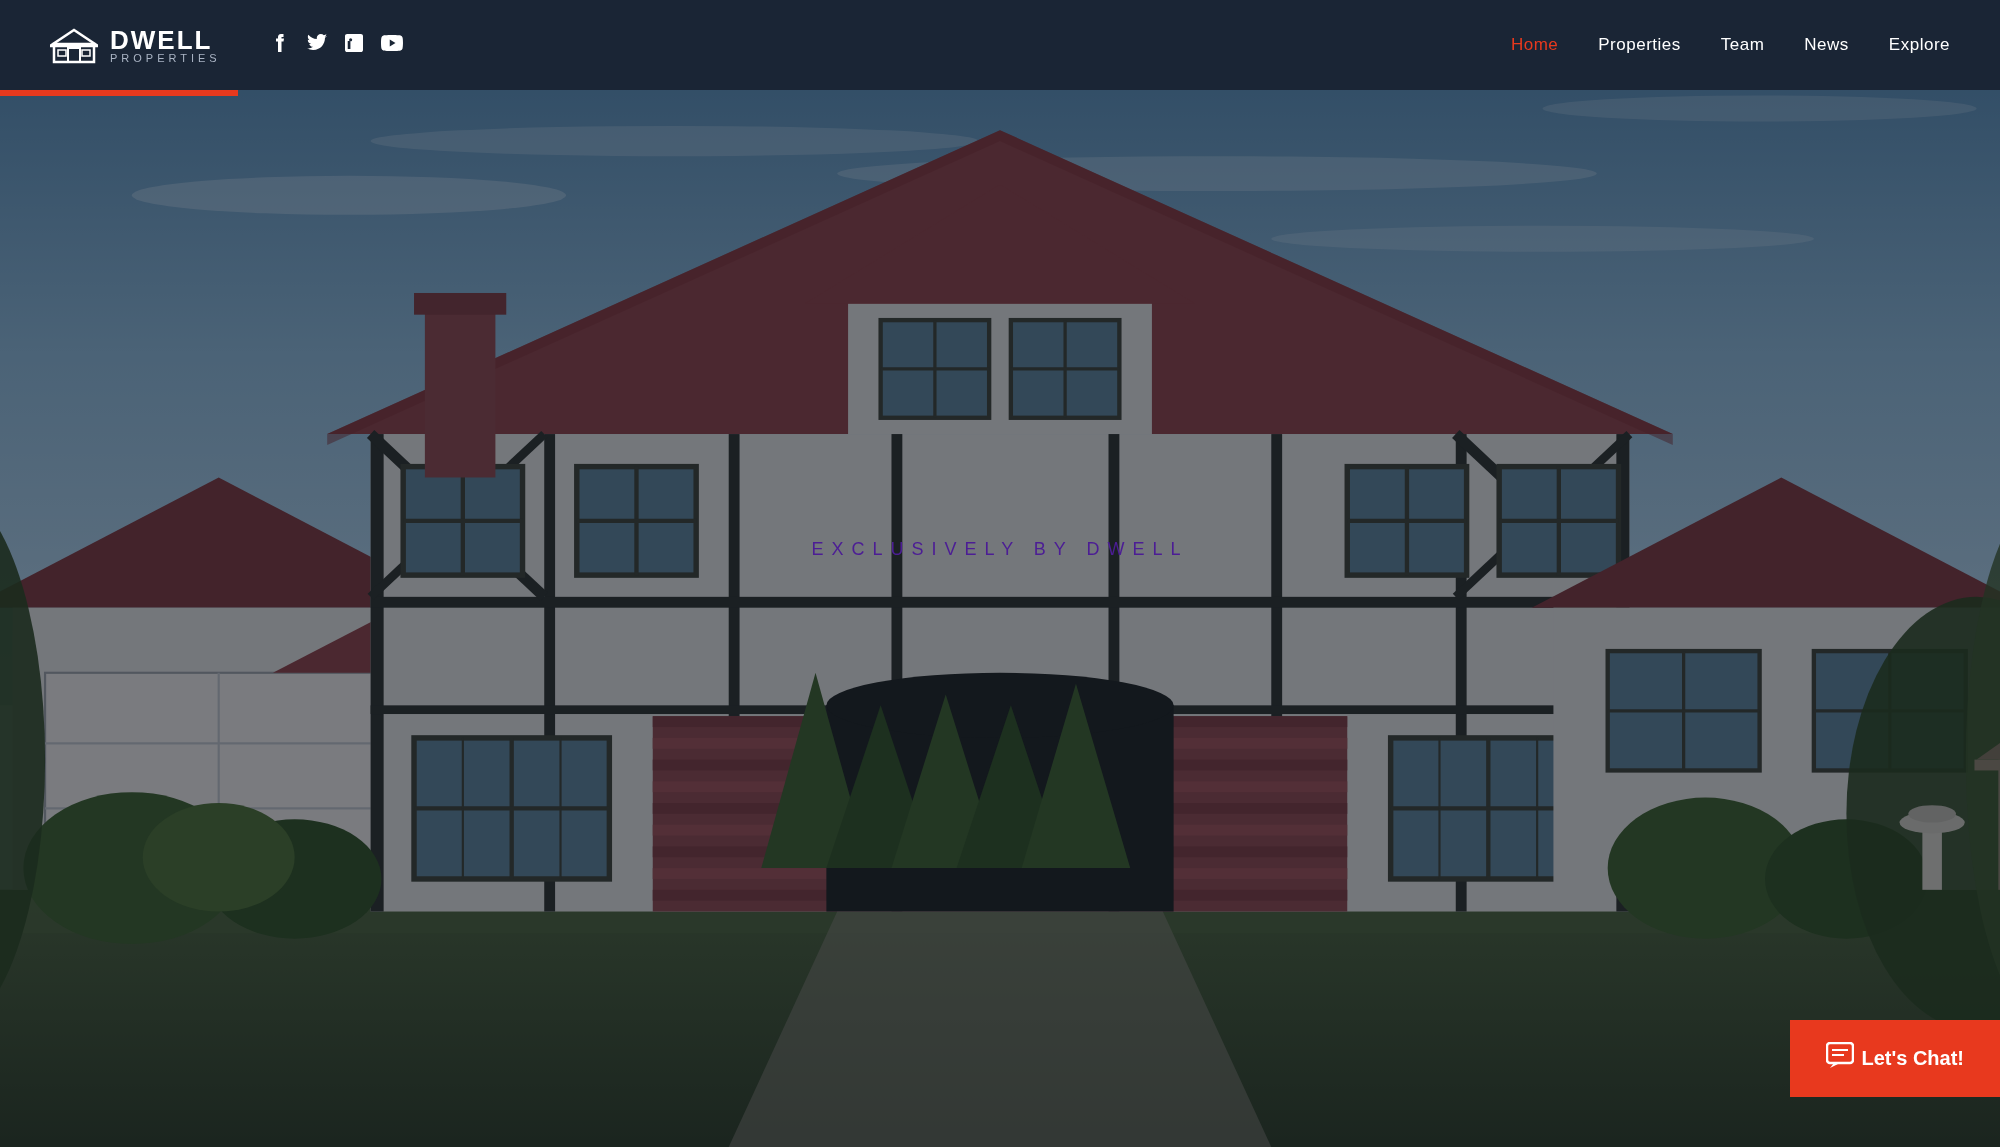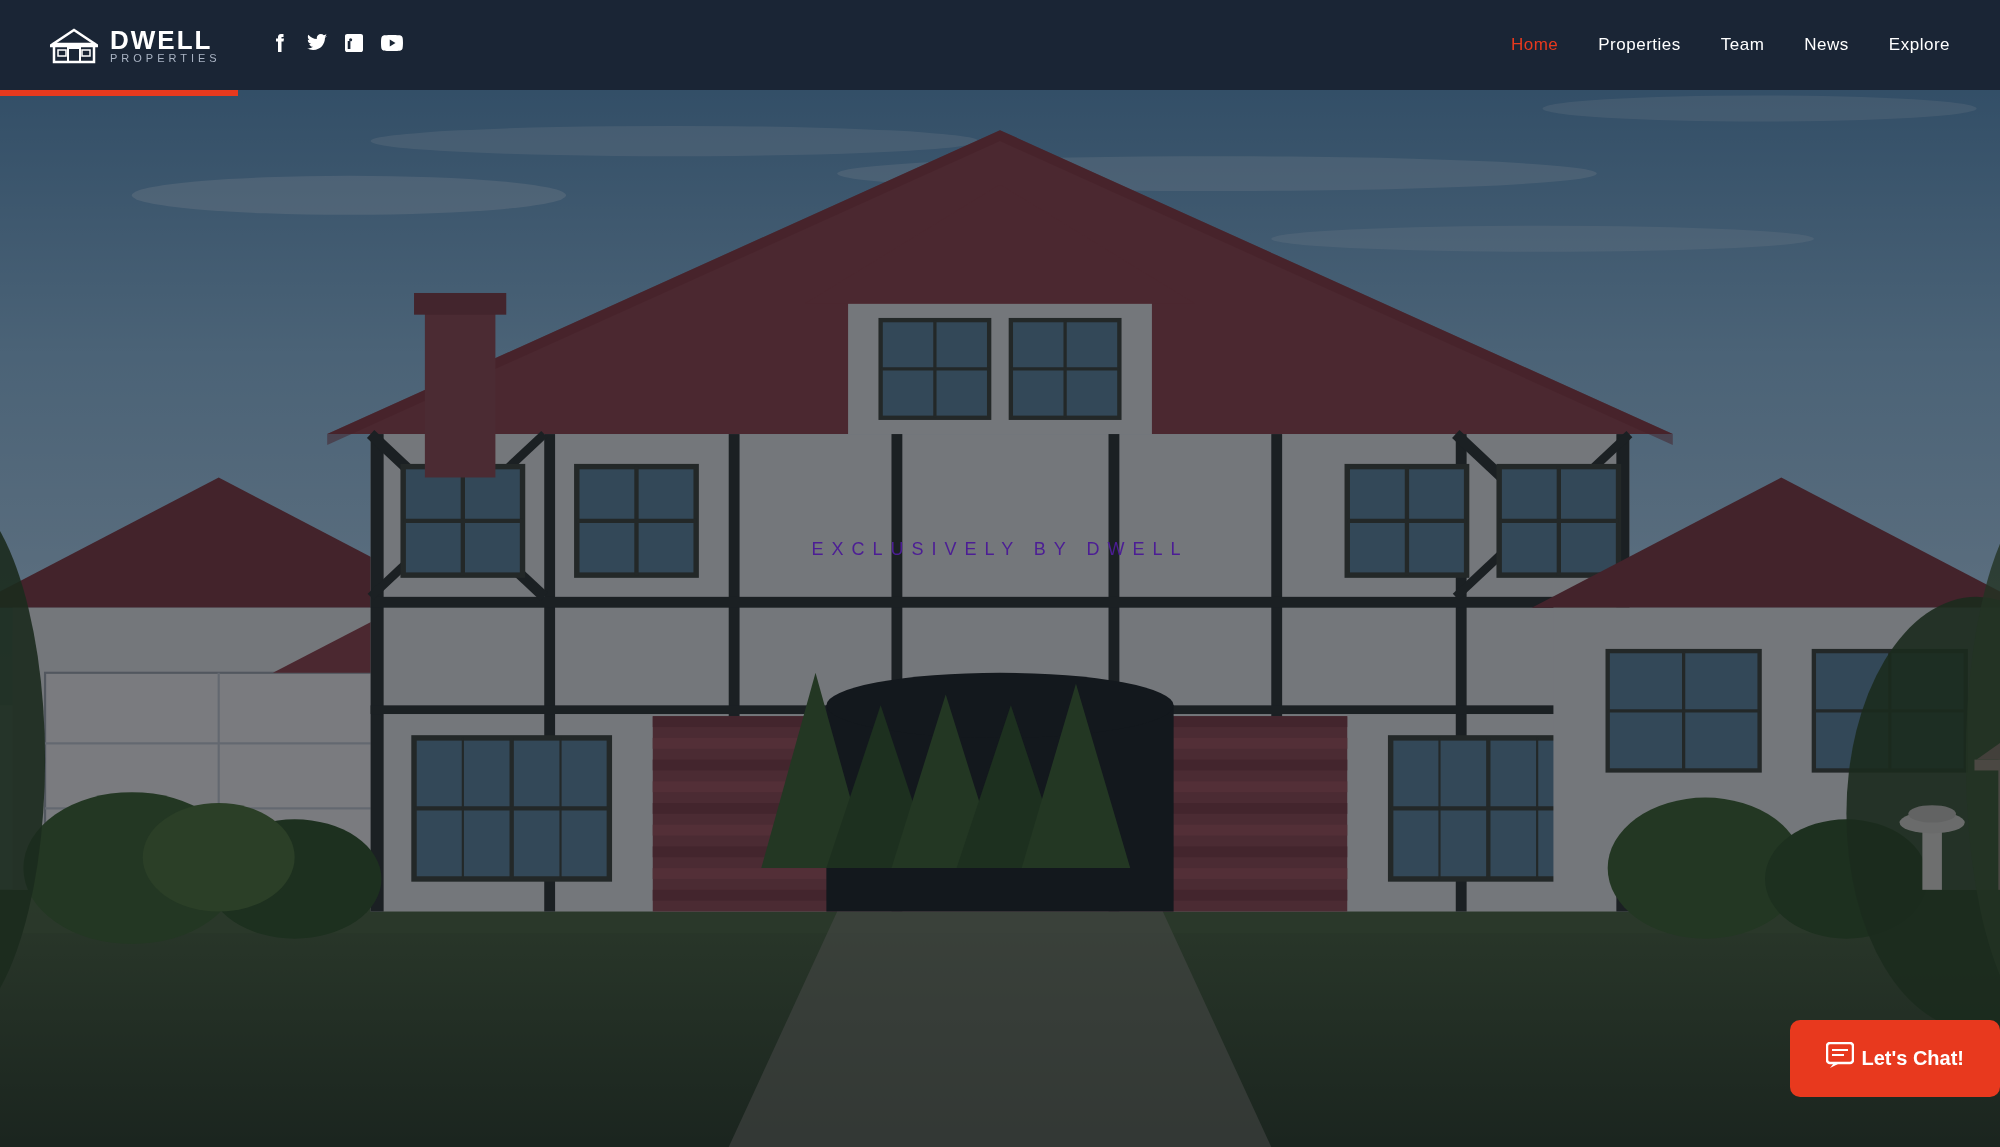--- a/index.html
+++ b/index.html
@@ -170,21 +170,20 @@
       background-color: #e8391e;
       color: #ffffff;
       padding: 22px 36px;
       display: flex;
       align-items: center;
       gap: 7px;
       font-size: 20px;
       font-weight: 600;
       cursor: pointer;
       z-index: 200;
-      border-radius: 10px;
     }
 
     .chat-icon {
       font-size: 26px;
     }
 
     
     .house-visual {
       position: absolute;
       top: 0;

